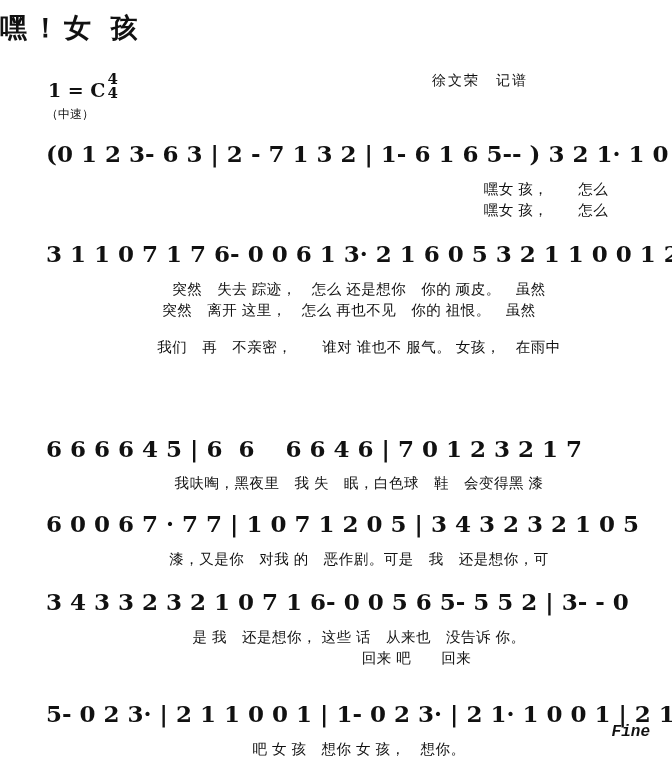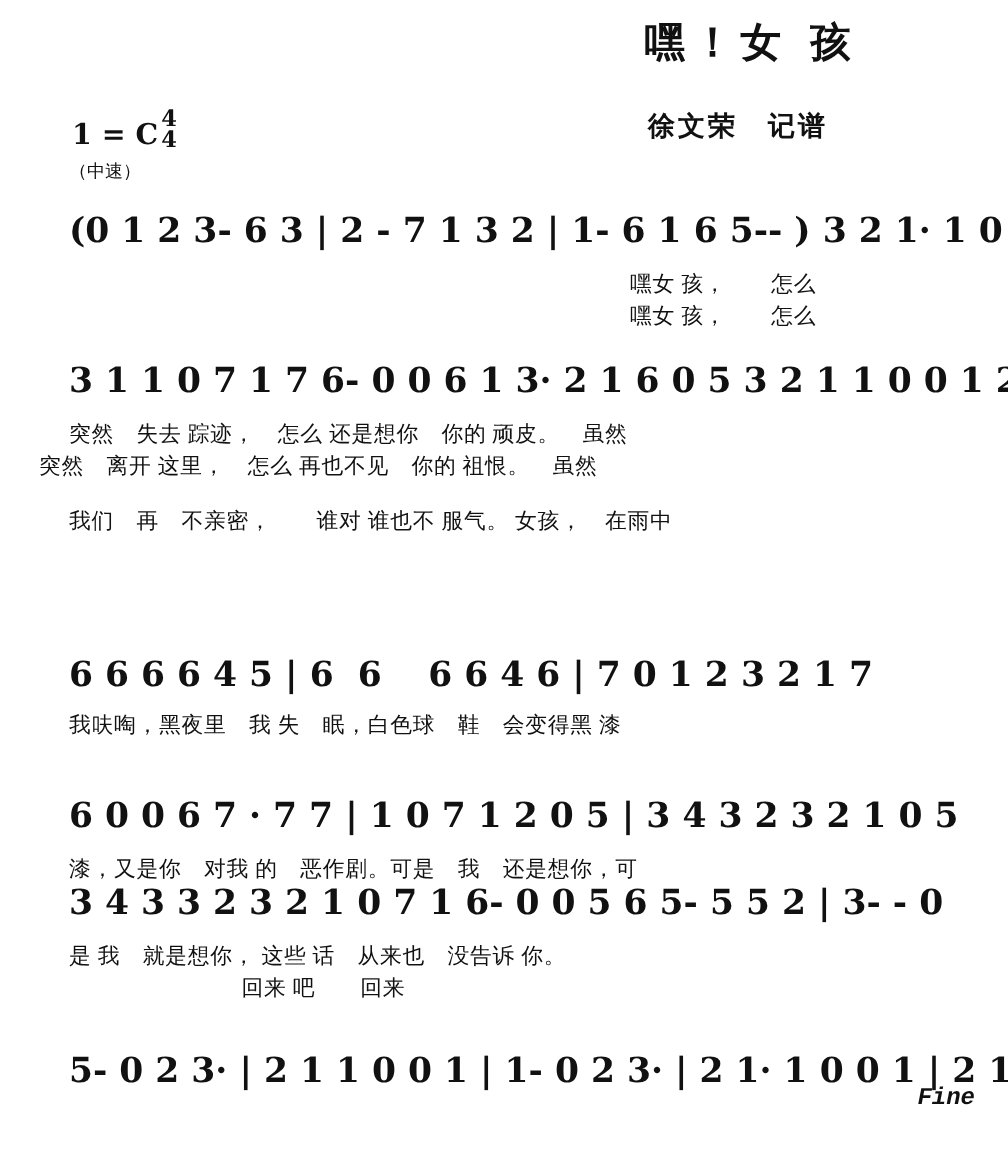--- a/index.html
+++ b/index.html
@@ -20,21 +20,21 @@
     width: 672px;
     height: 767px;
   }
 
   
   .title {
     position: absolute;
     top: 10px;
     left: 0;
     width: 572px;
-    text-align: right;
+    text-align: left;
     font-family: "DejaVu Sans", sans-serif;
     font-size: 27px;
     font-weight: bold;
     letter-spacing: 5px;
   }
 
   
   .key-sig {
     position: absolute;
     top: 72px;
@@ -60,23 +60,22 @@
     top: 106px;
     left: 46px;
     font-size: 12px;
     font-family: "DejaVu Sans", sans-serif;
   }
 
   .composer {
     position: absolute;
     top: 72px;
     left: 432px;
-    font-size: 18px;
+    font-size: 14px;
     letter-spacing: 2px;
-    font-weight: bold;
   }
 
   
   .system {
     position: absolute;
     left: 0;
     width: 672px;
   }
   .notes {
     position: relative;
@@ -84,26 +83,27 @@
     font-family: "DejaVu Serif", serif;
     font-size: 23px;
     font-weight: bold;
     letter-spacing: 0px;
     white-space: pre;
     padding-left: 46px;
     box-sizing: border-box;
   }
   .lyric {
     position: relative;
-    font-family: Liberation Serif, serif;
+    font-family: Liberation Sans, sans-serif;
     font-size: 14.5px;
     white-space: pre;
     padding-left: 46px;
     box-sizing: border-box;
     letter-spacing: 0.5px;
+    text-align: center;
   }
   .lyric.l2 { margin-top: 2px; padding-left: 26px; }
 
   .fine {
     position: absolute;
     right: 22px;
     bottom: 26px;
     font-size: 16px;
     font-weight: bold;
     font-style: italic;
@@ -143,30 +143,31 @@
 
   <div class="system" style="top:338px;">
     <div class="lyric">我们　再　不亲密，　　谁对 谁也不 服气。 女孩，　在雨中</div>
   </div>
 
   <div class="system" style="top:434px;">
     <div class="notes">6 6 6 6 4 5 | 6  6　 6 6 4 6 | 7 0 1 2 3 2 1 7</div>
     <div class="lyric">我呋啕，黑夜里　我 失　眠，白色球　鞋　会变得黑 漆</div>
   </div>
 
-  <div class="system" style="top:510px;margin-top:20px;">
+  <div class="system" style="top:510px;">
     <div class="notes">6 0 0 6 7 · 7 7 | 1 0 7 1 2 0 5 | 3 4 3 2 3 2 1 0 5</div>
     <div class="lyric">漆，又是你　对我 的　恶作剧。可是　我　还是想你，可</div>
   </div>
 
   <div class="system" style="top:588px;">
     <div class="notes">3 4 3 3 2 3 2 1 0 7 1 6- 0 0 5 6 5- 5 5 2 | 3- - 0</div>
-    <div class="lyric">是 我　就是想你， 这些 话　从来也　没告诉 你。</div>
+    <div class="lyric">是 我　还是想你， 这些 话　从来也　没告诉 你。</div>
     <div class="lyric l2">　　　　　　　　　回来 吧　　回来</div>
   </div>
 
   <div class="system" style="top:700px;">
     <div class="notes">5- 0 2 3· | 2 1 1 0 0 1 | 1- 0 2 3· | 2 1· 1 0 0 1 | 2 1 1 - · - | 1 - - - |</div>
+    <div class="lyric">吧 女 孩　想你 女 孩，　想你。</div>
   </div>
 
   <div class="fine">Fine</div>
 
 </div>
 
 </body></html>

